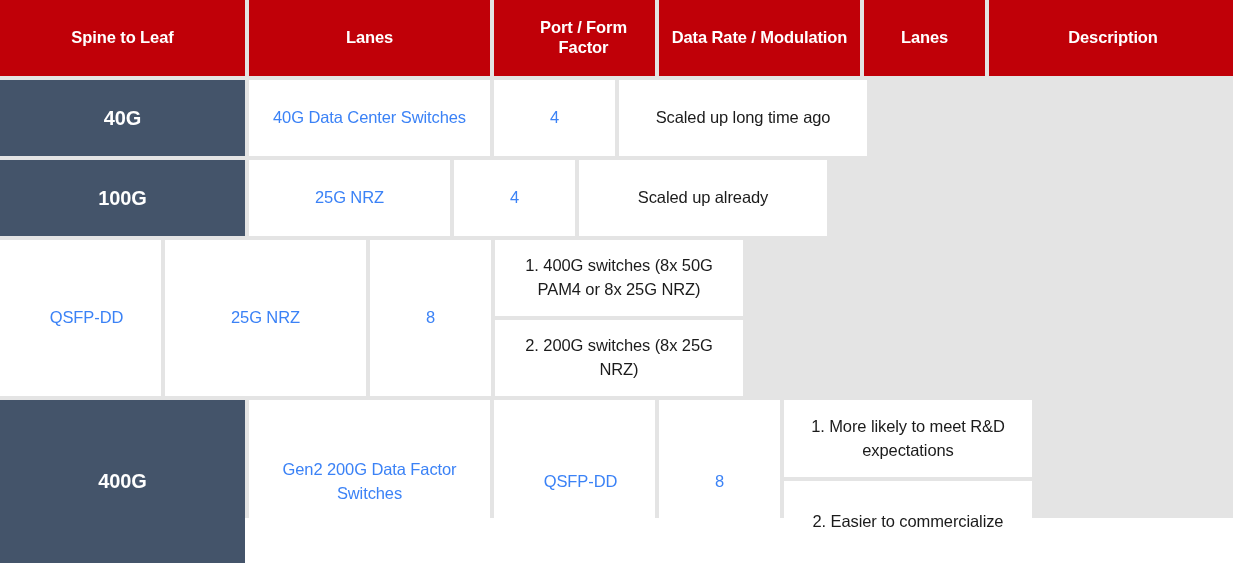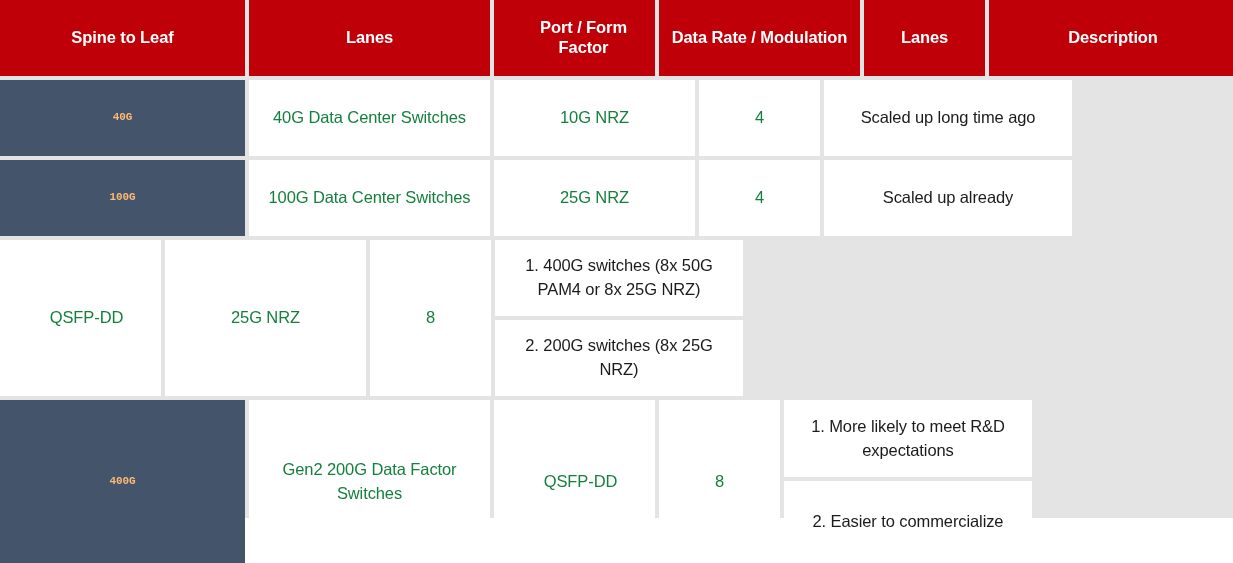--- a/index.html
+++ b/index.html
@@ -57,32 +57,31 @@
   .row-h160 { height: 156px; flex: 0 0 156px; }
   .row-h163 { height: 163px; flex: 0 0 163px; }
 
   .cell {
     background: #ffffff;
     box-sizing: border-box;
     display: flex;
     align-items: center;
     justify-content: center;
     text-align: center;
-    color: #15803d;
+    color: #3b82f6;
     font-size: 16.5px;
     line-height: 1.45;
     padding: 0 10px;
     letter-spacing: -0.1px;
   }
   .cell-speed {
     background: #44546a;
-    color: #fdba74;
+    color: #ffffff;
     font-weight: bold;
-    font-size: 11px;
-    font-family: Liberation Mono, monospace;
+    font-size: 20px;
   }
   
   .cell-desc-split {
     background: transparent;
     padding: 0;
     display: flex;
     flex-direction: column;
     gap: 4px;
     justify-content: flex-start;
   }
@@ -119,30 +118,28 @@
     <div class="header-cell c-rate">Data Rate / Modulation</div>
     <div class="header-cell c-lanes">Lanes</div>
     <div class="header-cell c-desc">Description</div>
   </div>
 
   <div class="body-area">
 
     <div class="data-row row-h80">
       <div class="cell cell-speed c-speed">40G</div>
       <div class="cell c-switch">40G Data Center Switches</div>
-      <div class="cell c-rate">10G NRZ</div>
       <div class="cell c-lanes">4</div>
       <div class="cell-desc-split c-desc">
         <div class="sub-cell" style="flex:1 1 auto;">Scaled up long time ago</div>
       </div>
     </div>
 
     <div class="data-row row-h80">
       <div class="cell cell-speed c-speed">100G</div>
-      <div class="cell c-switch">100G Data Center Switches</div>
       <div class="cell c-rate">25G NRZ</div>
       <div class="cell c-lanes">4</div>
       <div class="cell-desc-split c-desc">
         <div class="sub-cell" style="flex:1 1 auto;">Scaled up already</div>
       </div>
     </div>
 
     <div class="data-row row-h160">
       <div class="cell c-port">QSFP-DD</div>
       <div class="cell c-rate">25G NRZ</div>

